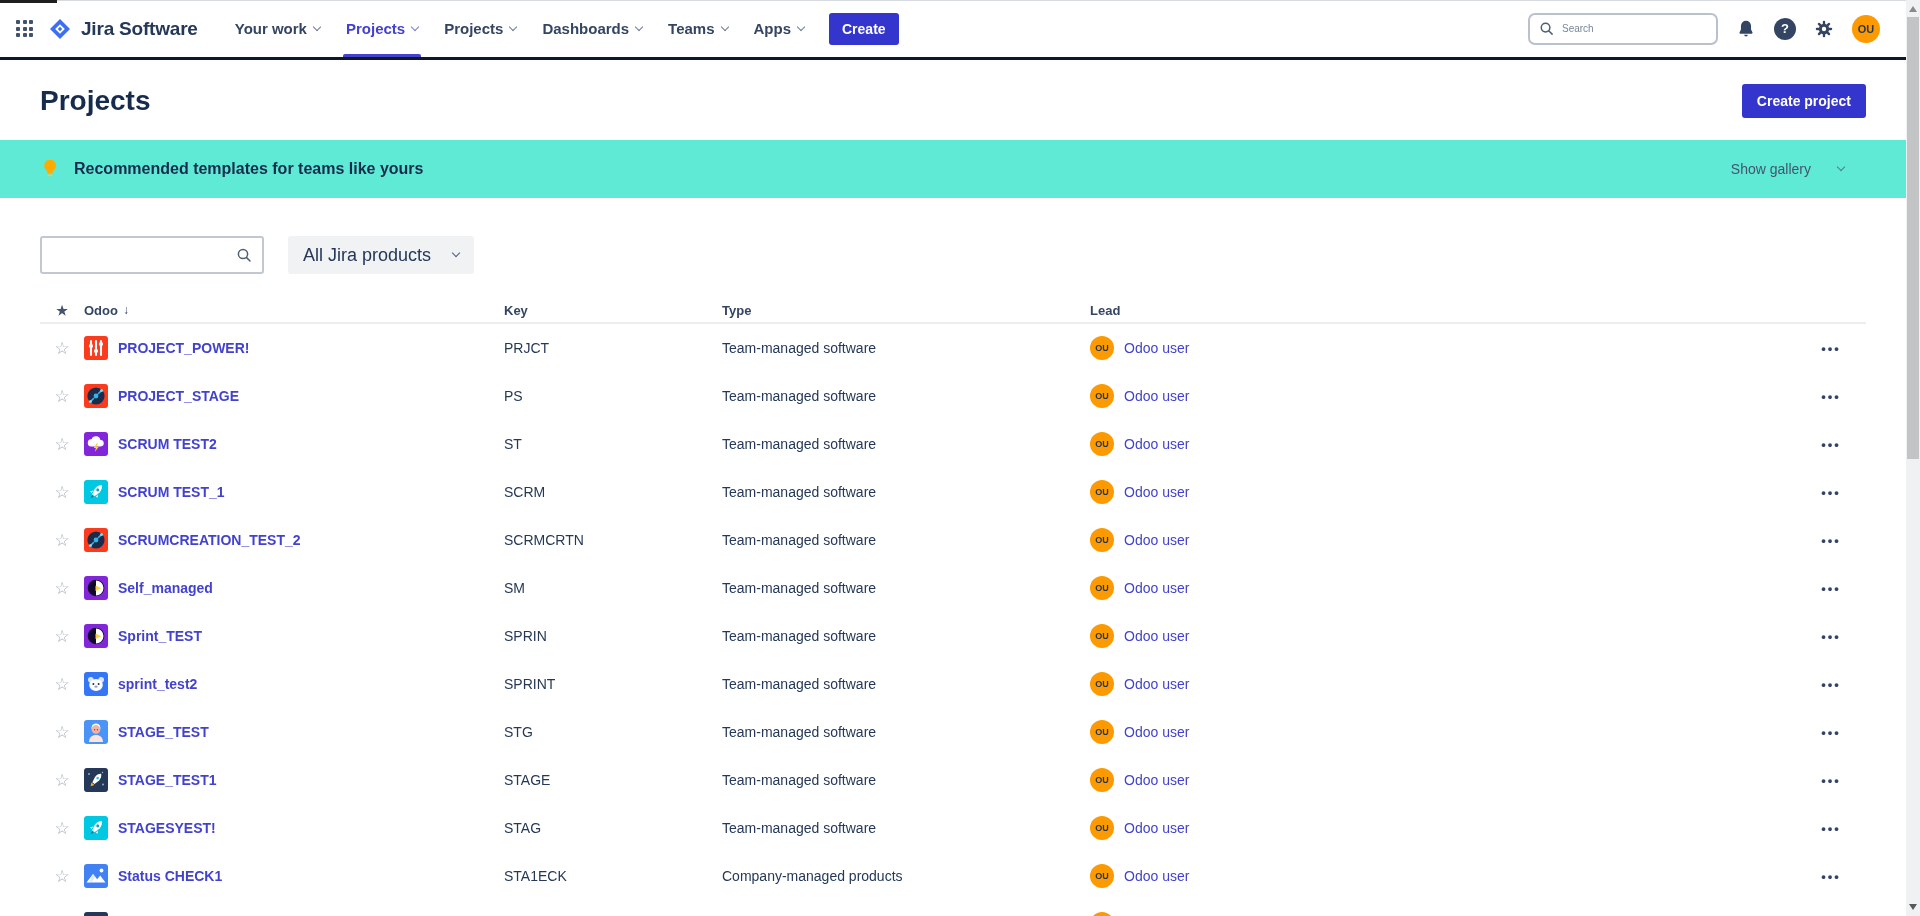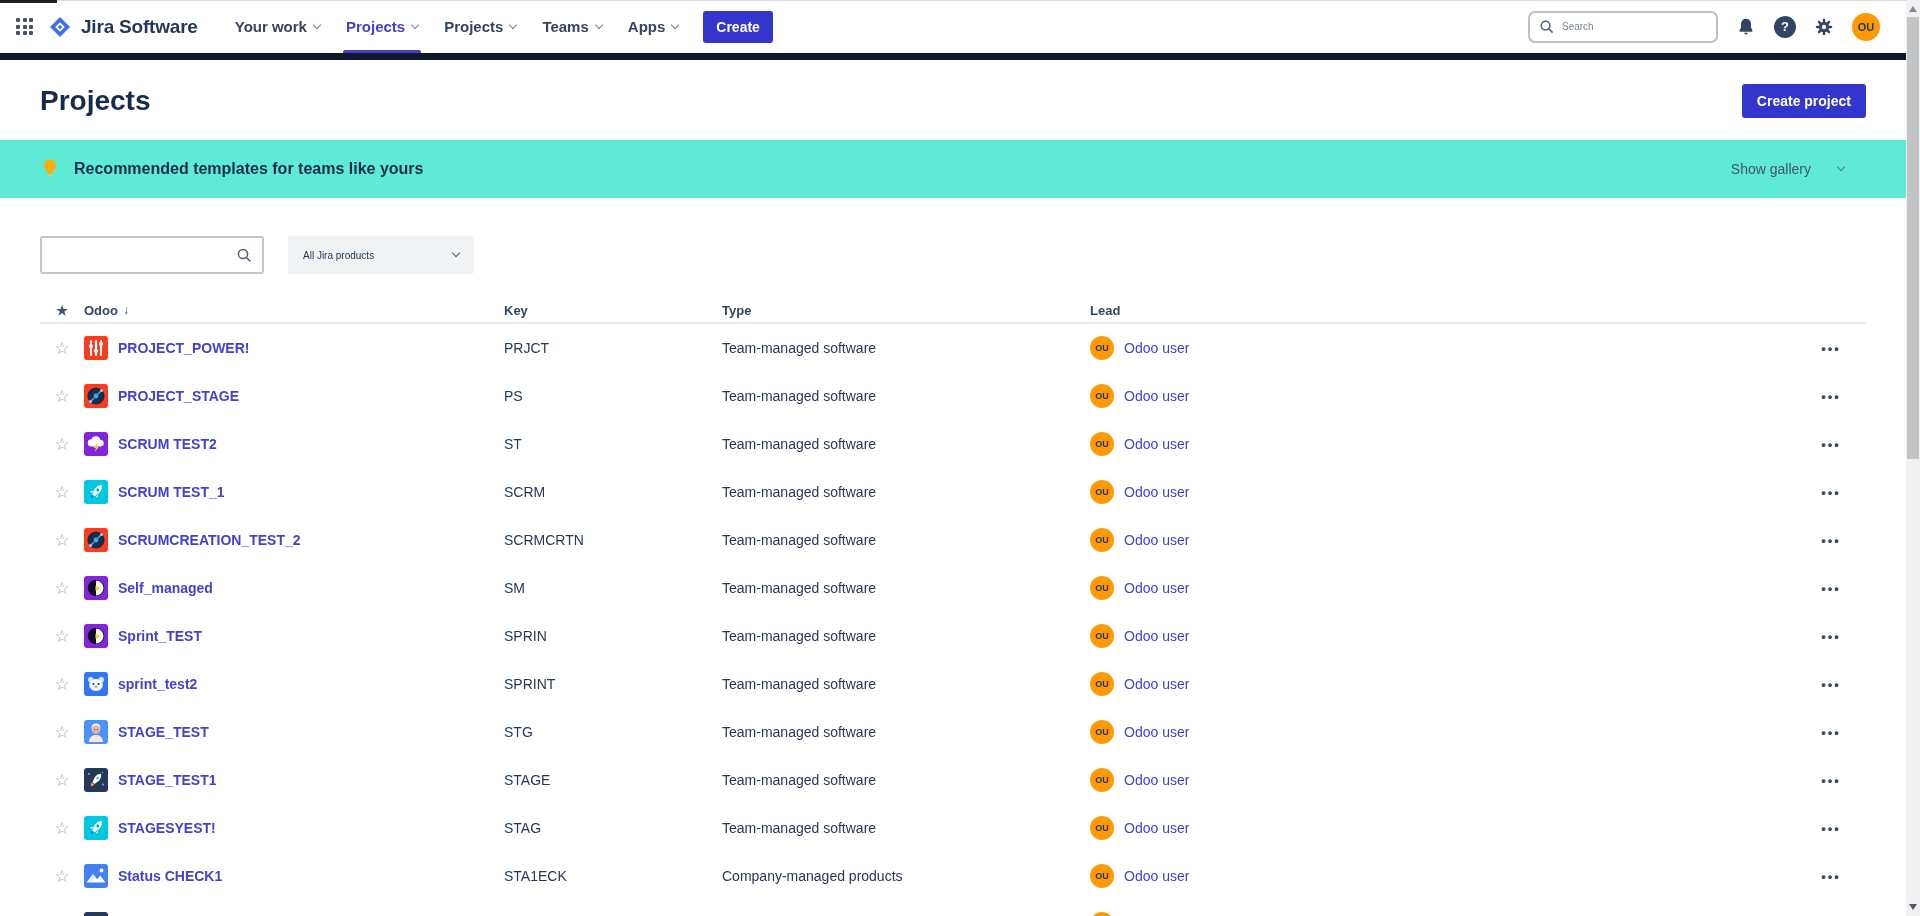--- a/index.html
+++ b/index.html
@@ -4,21 +4,21 @@
 <style>
   *{margin:0;padding:0;box-sizing:border-box}
   html,body{width:1920px;height:916px;overflow:hidden;background:#fff;
     font-family:"Liberation Sans",sans-serif;color:#172b4d}
   .page{width:1906px;position:relative;height:916px}
   .top-hairline{position:absolute;top:0;left:0;width:1906px;height:1px;background:#d7dade;z-index:5}
   .top-dark-artifact{position:absolute;top:0;left:0;width:57px;height:3px;background:#1f1f1f;z-index:6}
 
   
   .topnav{height:60px;display:flex;align-items:center;justify-content:space-between;
-    padding:0 26px 0 16px;border-bottom:7px solid #0f172a;position:relative;background:#fff}
+    padding:0 26px 0 16px;border-bottom:3px solid #0f172a;position:relative;background:#fff}
   .nav-left{display:flex;align-items:center;height:100%}
   .appswitcher{display:grid;grid-template-columns:repeat(3,4px);gap:2.5px;cursor:pointer;margin-right:15px}
   .appswitcher i{width:4px;height:4px;border-radius:1px;background:#42526e}
   .brand{display:flex;align-items:center;gap:9px;margin-right:24px;cursor:pointer}
   .brand-text{font-size:19px;font-weight:700;color:#253858;letter-spacing:-.2px;white-space:nowrap}
   #main-nav{display:flex;align-items:center;height:100%}
   .nav-item{display:flex;align-items:center;padding:0 13px;height:100%;font-size:15px;font-weight:600;
     color:#344563;text-decoration:none;cursor:pointer;position:relative;white-space:nowrap}
   .nav-item.active{color:var(--link,#4342cf)}
   .nav-item.active::after{content:"";position:absolute;left:10px;right:10px;bottom:0;height:3px;
@@ -50,21 +50,21 @@
   .banner-left{display:flex;align-items:center;gap:14px}
   .banner-title{font-size:16px;font-weight:700;color:#172b4d}
   .banner-action{display:flex;align-items:center;gap:20px;font-size:14px;color:#44546f;cursor:pointer}
 
   
   .filters{display:flex;gap:24px;padding:38px 40px 0;height:76px}
   .proj-search{width:224px;height:38px;border:2px solid #c2c8d1;border-radius:3px;display:flex;
     align-items:center;padding:0 10px;background:#fff}
   .proj-search input{border:none;outline:none;flex:1;font-size:14px;font-family:inherit;color:#172b4d}
   .product-filter{width:186px;height:38px;background:#f1f2f4;border-radius:3px;display:flex;
-    align-items:center;padding:0 15px;font-size:10px;font-weight:500;color:#253858;cursor:pointer}
+    align-items:center;padding:0 15px;font-size:18px;font-weight:500;color:#253858;cursor:pointer}
   .product-filter .chev{margin-left:auto;opacity:.8}
 
   
   .table{padding:24px 40px 0}
   .thead,.tr{display:grid;grid-template-columns:44px 420px 218px 368px 1fr 70px;align-items:center}
   .thead{height:26px;font-size:13px;font-weight:700;color:#344563;border-bottom:2px solid #ebedf0}
   .th-star{justify-self:center;font-size:13px;color:#44546f;cursor:pointer}
   .th-name{display:flex;align-items:center;gap:5px;cursor:pointer}
   .sort-arrow{font-size:12px;color:#344563}
   .tr{height:48px}
@@ -127,20 +127,24 @@
           </a>
           <a class="nav-item active">
             <span>Projects</span>
             <span class="chev"></span>
           </a>
           <a class="nav-item">
             <span>Projects</span>
             <span class="chev"></span>
           </a>
           <a class="nav-item">
+            <span>Dashboards</span>
+            <span class="chev"></span>
+          </a>
+          <a class="nav-item">
             <span>Teams</span>
             <span class="chev"></span>
           </a>
           <a class="nav-item">
             <span>Apps</span>
             <span class="chev"></span>
           </a>
         </nav>
       <button class="create-btn">Create</button>
     </div>

